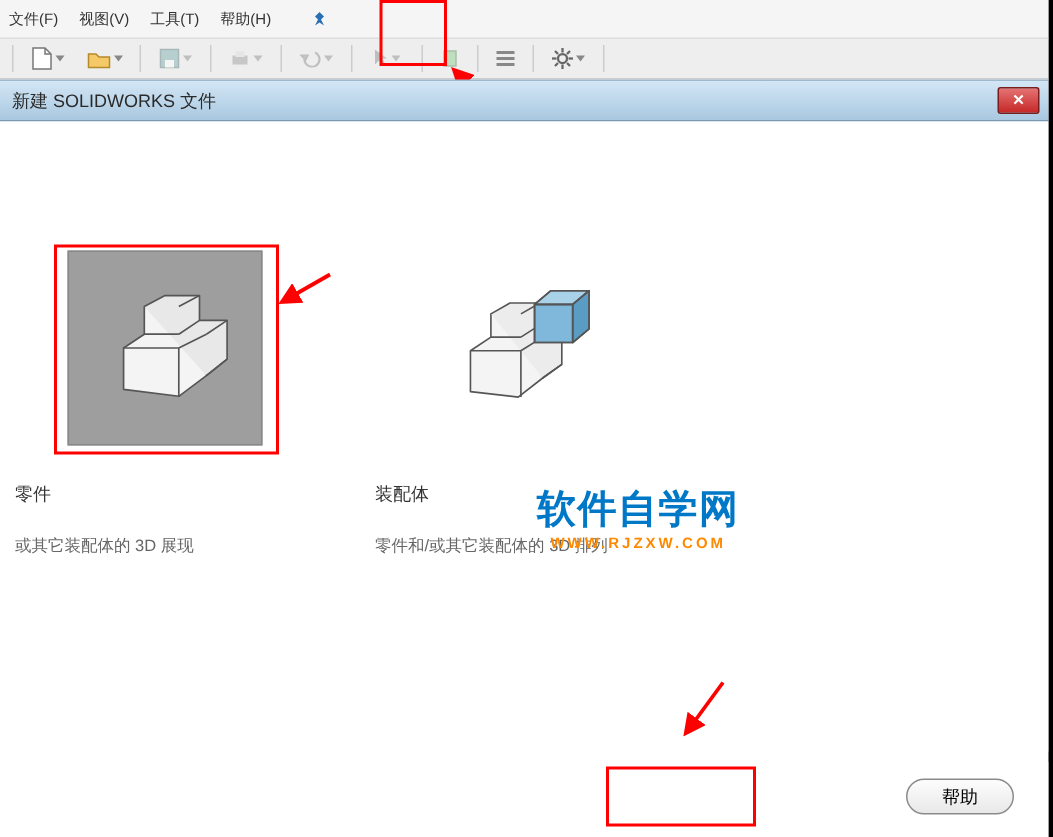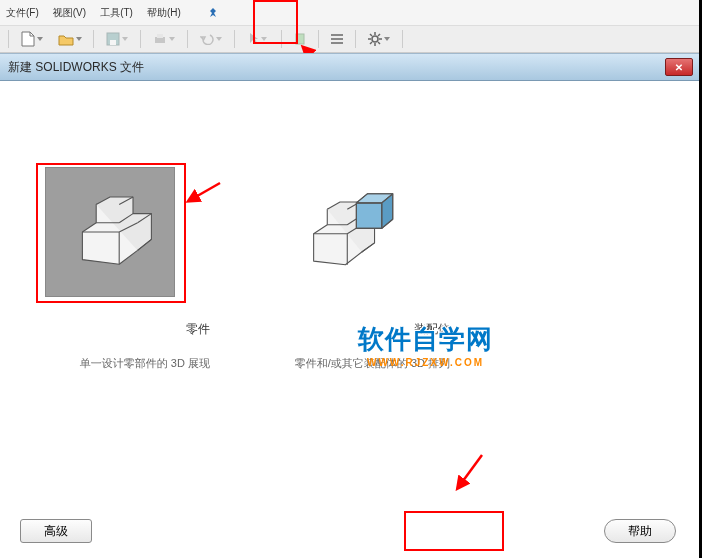--- a/index.html
+++ b/index.html
@@ -9,21 +9,21 @@
   .toolbar { height: 28px; background: #eee; border-top: 1px solid #ddd; border-bottom: 1px solid #ccc; display: flex; align-items: center; padding: 0 4px; position: relative; }
   .tool-btn { width: 24px; height: 22px; margin: 0 2px; display: flex; align-items: center; justify-content: center; position: relative; }
   .tool-btn.drop::after { content: ""; border-left: 3px solid transparent; border-right: 3px solid transparent; border-top: 4px solid #888; margin-left: 2px; }
   .tool-btn.drop { width: 34px; }
   .tool-sep { width: 1px; height: 18px; background: #ccc; margin: 0 4px; }
   .highlight-red { position: absolute; border: 2px solid #f00; pointer-events: none; }
   .titlebar { height: 28px; background: linear-gradient(#d3e6f5, #a9c8e0); display: flex; align-items: center; padding: 3px 8px; font-size: 12px; color: #2a2a2a; border-top: 1px solid #a0b8cc; border-bottom: 1px solid #7a99b3; position: relative; }
   .close-btn { position: absolute; right: 6px; top: 4px; width: 28px; height: 18px; background: linear-gradient(#e57373,#c62828); border: 1px solid #7a1c1c; border-radius: 2px; display: flex; align-items: center; justify-content: center; }
   .close-btn::before { content: "✕"; color: #fff; font-size: 10px; font-weight: bold; }
   .content { position: relative; height: 420px; background: #fff; }
-  .option { position: absolute; width: 200px; text-align: right; }
+  .option { position: absolute; width: 200px; text-align: left; }
   .option .thumb-wrap { width: 130px; height: 130px; margin: 0 auto 24px; display: flex; align-items: center; justify-content: center; position: relative; }
   .option.selected .thumb-wrap { background: #9e9e9e; border: 1px solid #888; }
   .option .title { font-size: 12px; color: #333; margin-bottom: 18px; }
   .option .desc { font-size: 11px; color: #666; }
   .part-svg, .asm-svg, .drw-svg { display: block; }
   .watermark { position: absolute; left: 358px; top: 241px; z-index: 5; text-align: center; }
   .watermark .cn { font-size: 26px; font-weight: 900; color: #0078c8; letter-spacing: 1px; -webkit-text-stroke: 2px #fff; paint-order: stroke fill; text-shadow: 0 0 2px #fff; white-space: nowrap; text-decoration: underline; }
   .watermark .en { font-size: 10px; font-weight: bold; color: #ff8a00; letter-spacing: 2px; }
   .arrow-red { position: absolute; pointer-events: none; }
   .footer { position: absolute; left: 0; bottom: 0; height: 50px; width: 100%; background: #fff; }
@@ -140,21 +140,21 @@
       <svg class="part-svg" width="92" height="92" viewBox="0 0 100 100">
         <g stroke="#555" stroke-width="1.2" stroke-linejoin="round">
           <path d="M20 80 L20 50 L35 40 L35 20 L60 20 L60 40 L80 40 L80 70 L60 85 L20 80 Z" fill="#f4f4f4"></path>
           <path d="M35 20 L50 12 L75 12 L75 30 L95 30 L95 58 L80 70" fill="#e8e8e8"></path>
           <path d="M60 20 L75 12 M60 40 L75 30 M80 40 L95 30 M80 70 L95 58" fill="none"></path>
           <path d="M20 50 L60 50 L60 85 M60 50 L80 40 M35 40 L60 40" fill="none"></path>
         </g>
       </svg>
     </div>
     <div class="title">零件</div>
-    <div class="desc">单一设计零部件的 3D 展现</div>
+    <div class="desc">或其它装配体的 3D 展现</div>
   </div>
 
   <div class="highlight-red" style="left:36px; top:82px; width:150px; height:140px;"></div>
 
   <svg class="arrow-red" style="left:186px; top:96px;" width="40" height="30">
     <defs>
         <marker id="ah2" markerWidth="6" markerHeight="6" refX="3" refY="3" orient="auto">
           <path d="M0 0 L6 3 L0 6 Z" fill="#f00"></path>
         </marker>
       </defs>
@@ -191,17 +191,16 @@
         <marker id="ah3" markerWidth="6" markerHeight="6" refX="3" refY="3" orient="auto">
           <path d="M0 0 L6 3 L0 6 Z" fill="#f00"></path>
         </marker>
       </defs>
     <line x1="30" y1="6" x2="8" y2="36" stroke="#f00" stroke-width="2.5" marker-end="url(#ah3)"></line>
   </svg>
 
 </div>
 
 <div class="footer">
-  <button class="btn" style="left:20px; bottom:15px; width:72px;">高级</button>
   <button class="btn" style="left:604px; bottom:15px; width:72px;border-radius:12px;">帮助</button>
 
   <div class="highlight-red" style="left:404px; bottom:7px; width:100px; height:40px;"></div>
 </div>
 
 </body></html>

